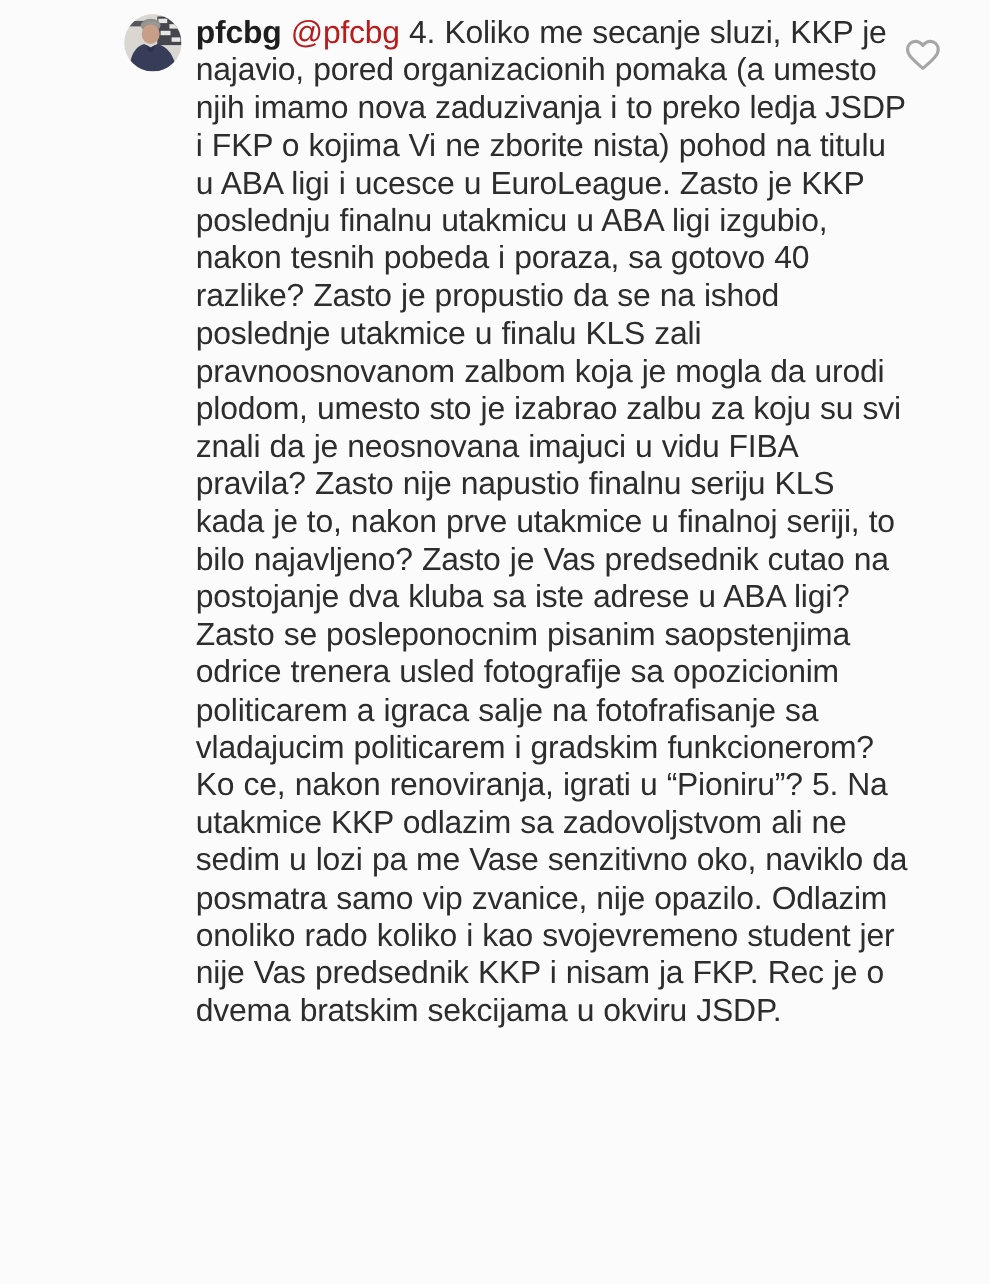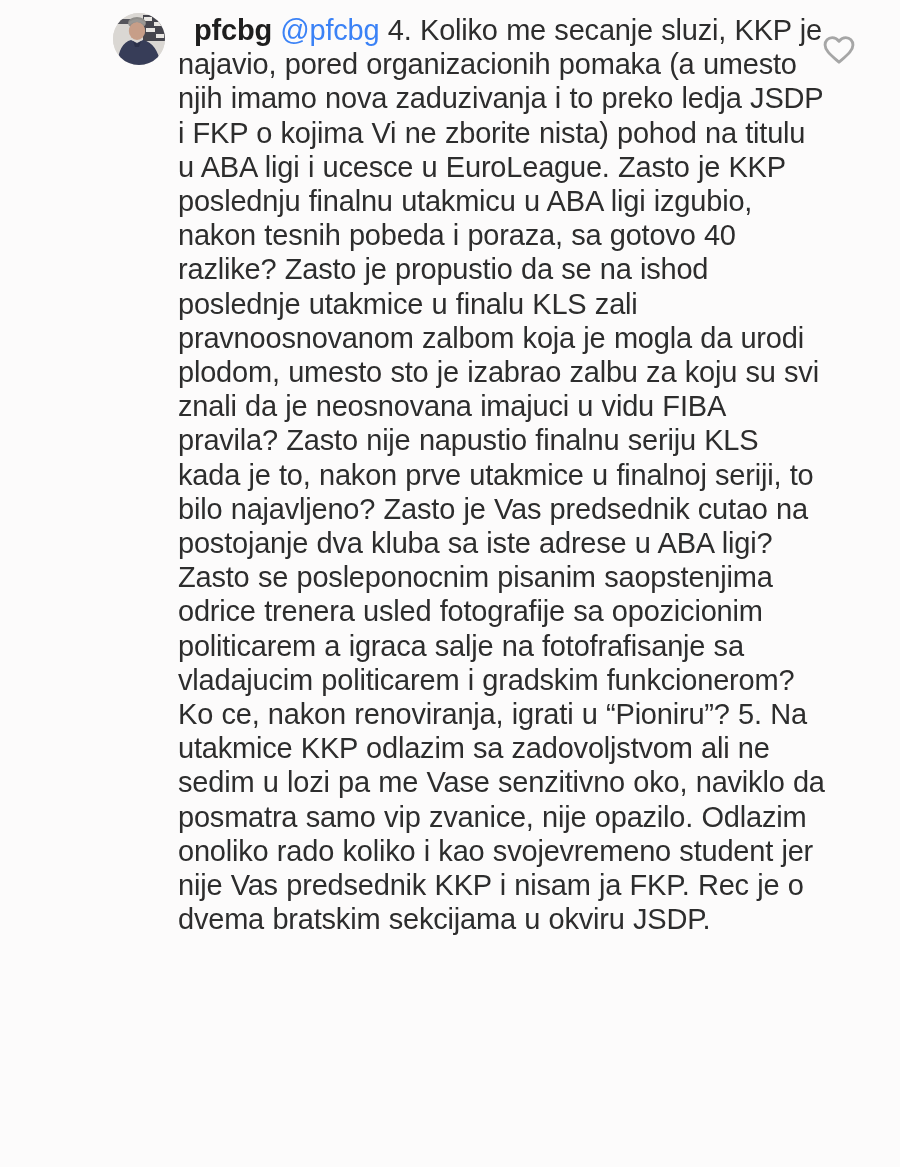--- a/index.html
+++ b/index.html
@@ -42,24 +42,23 @@
     line-height: 34.2px;
     letter-spacing: -0.2px;
     color: #2d2d2d;
     text-align: left;
     word-spacing: 0.5px;
   }
   .username {
     font-weight: bold;
     color: #1e1e1e;
     cursor: pointer;
-    margin-left: 16px;
   }
   .mention {
-    color: #3b82f6;
+    color: #b91c1c;
     cursor: pointer;
     text-decoration: none;
   }
   .like-button {
     position: absolute;
     left: 820px;
     top: 31px;
     width: 38px;
     height: 38px;
     background: transparent;

